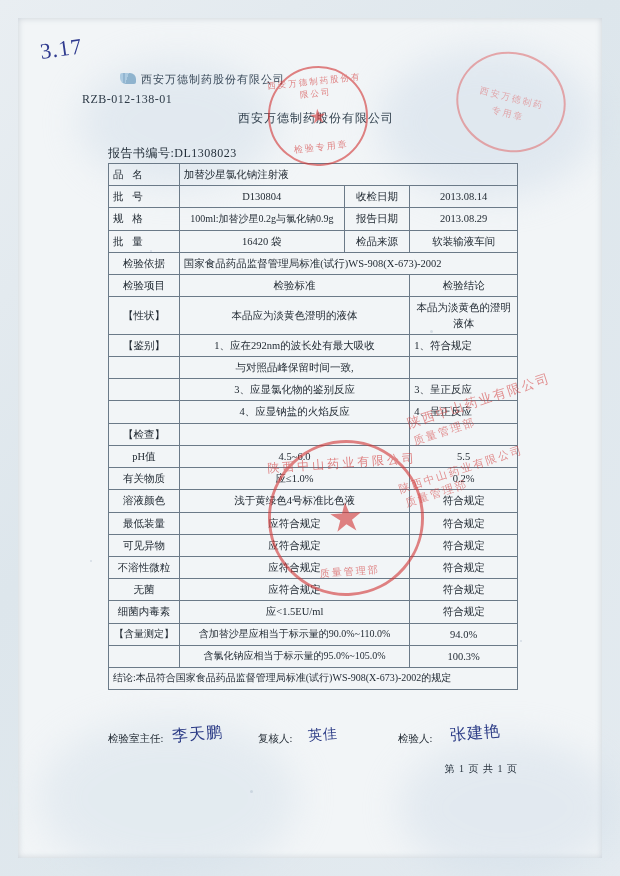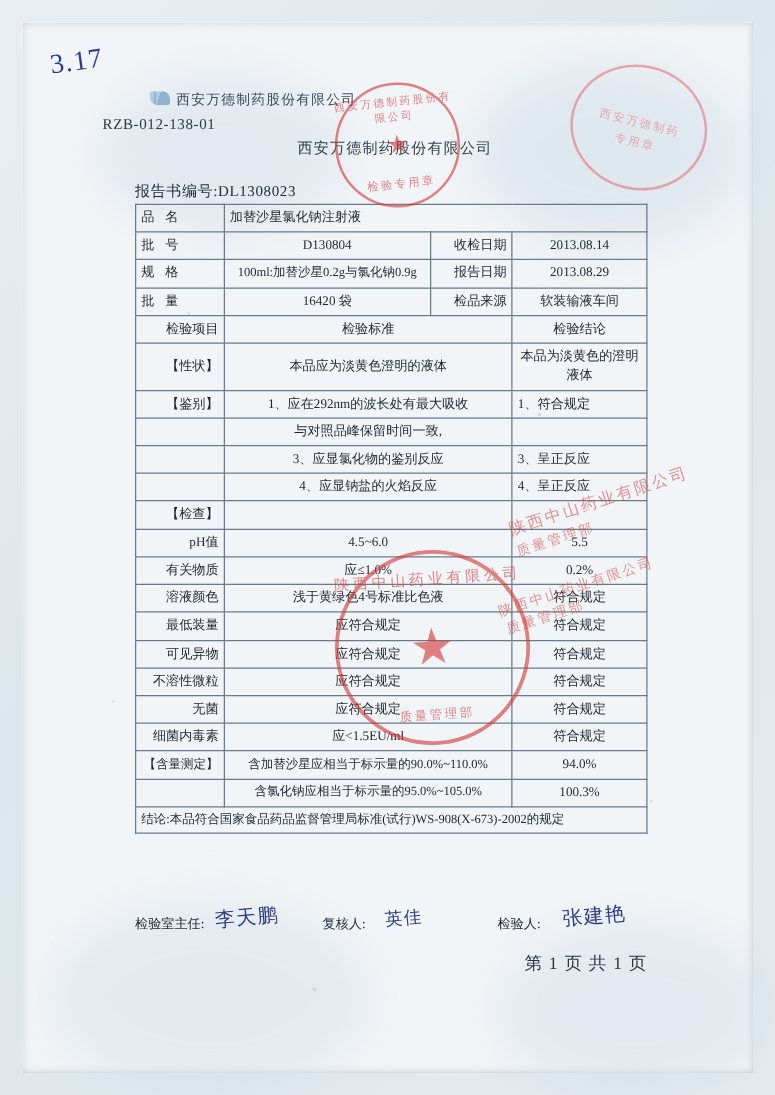--- a/index.html
+++ b/index.html
@@ -69,21 +69,21 @@
     border-collapse:collapse;
     font-size:10.5px;color:#1d262f;
   }
   table.main td{
     border:1px solid #6b7a88;
     padding:3px 4px;
     vertical-align:middle;
     line-height:1.45;
   }
   .lbl{text-align:left;letter-spacing:3px;white-space:nowrap;}
-  .lbl-n{text-align:right;white-space:nowrap;}
+  .lbl-n{text-align:center;white-space:nowrap;}
   .ctr{text-align:center;}
   .pad-l{padding-left:12px;}
   .pad-l2{padding-left:26px;text-align:center;}
   .tall{height:18px;}
   .small{font-size:10px;}
 
   
   .stamp{position:absolute;pointer-events:none;}
   .stamp-round{
     border-radius:50%;
@@ -160,21 +160,21 @@
   .sig-lbl{position:absolute;font-size:10.5px;}
   .sig-hand{
     position:absolute;
     font-family:"Liberation Serif", serif;
     font-size:16px;color:#2a3a85;
     transform:rotate(-5deg);
     letter-spacing:1px;
   }
   .page-no{
     position:absolute;right:0;top:34px;
-    font-size:14px;color:#2a3540;letter-spacing:1px;margin-left:19px;
+    font-size:10px;color:#2a3540;letter-spacing:1px;margin-left:19px;
   }
   
   .speck{position:absolute;background:#9fb0c0;opacity:.35;border-radius:50%;}
 </style>
 </head>
 <body>
 
 <div id="page">
   <div id="sheet">
     <div class="blotch b1"></div>
@@ -213,20 +213,24 @@
         <td class="lbl">规    格</td>
         <td class="ctr small">100ml:加替沙星0.2g与氯化钠0.9g</td>
         <td class="lbl-n">报告日期</td>
         <td class="ctr">2013.08.29</td>
       </tr>
       <tr>
         <td class="lbl">批    量</td>
         <td class="ctr">16420 袋</td>
         <td class="lbl-n">检品来源</td>
         <td class="ctr">软装输液车间</td>
+      </tr>
+      <tr>
+        <td class="lbl-n">检验依据</td>
+        <td class="pad-l" colspan="3">国家食品药品监督管理局标准(试行)WS-908(X-673)-2002</td>
       </tr>
 
       <tr>
         <td class="lbl-n" colspan="1">检验项目</td>
         <td class="ctr" colspan="2">检验标准</td>
         <td class="ctr">检验结论</td>
       </tr>
 
       <tr class="tall">
         <td class="lbl-n">【性状】</td>

